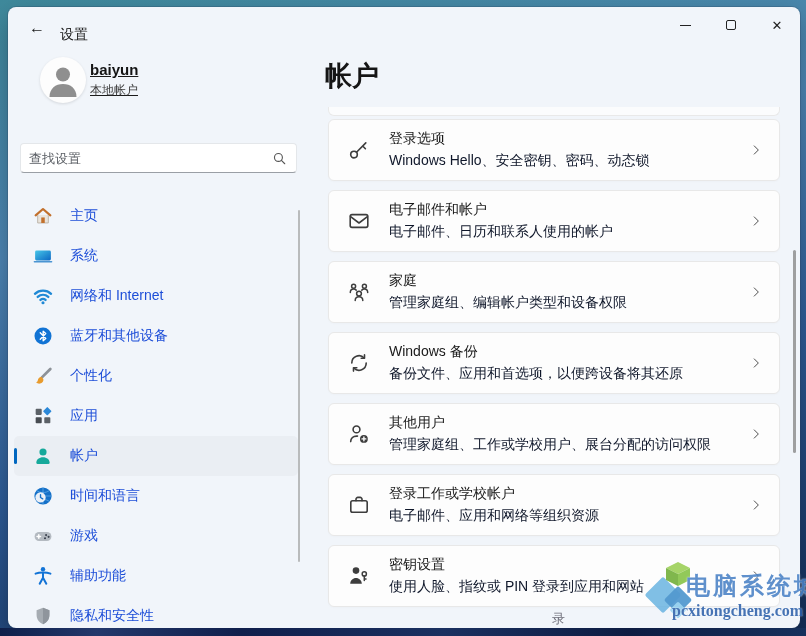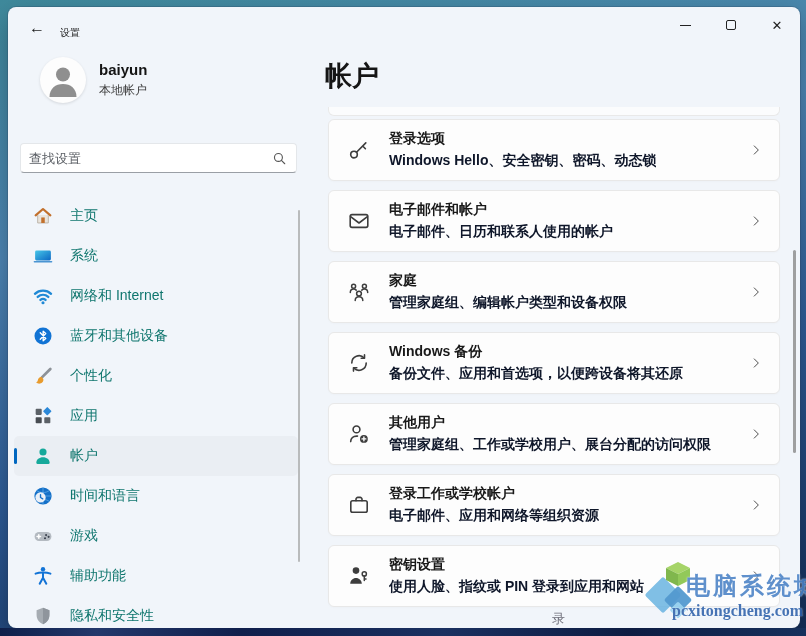--- a/index.html
+++ b/index.html
@@ -18,52 +18,52 @@
     background:#f1f5fa; border-radius:8px; overflow:hidden;
     box-shadow:0 0 0 1px rgba(40,60,90,.25), 0 10px 26px rgba(0,0,0,.3);
   }
   
   .titlebar { position:absolute; left:0; top:0; width:100%; height:40px; }
   .back-btn {
     position:absolute; left:12px; top:8px; width:34px; height:26px; border-radius:4px;
     display:flex; align-items:center; justify-content:center;
     font-size:16px; color:#1a1a1a; cursor:pointer;
   }
-  .win-title { position:absolute; left:52px; top:19px; font-size:10px; color:#1a1a1a; }
+  .win-title { position:absolute; left:52px; top:19px; font-size:14px; color:#1a1a1a; }
   .win-controls { position:absolute; right:0; top:0; display:flex; height:36px; }
   .win-ctl { width:46px; height:36px; display:flex; align-items:center; justify-content:center; }
   .glyph-min { width:11px; height:0; border-top:1.2px solid #222; margin-top:1px; }
   .glyph-max { width:10px; height:10px; border:1.2px solid #222; border-radius:2px; }
   .glyph-close { font-size:13px; color:#222; line-height:1; }
   
   .profile { position:absolute; left:32px; top:50px; display:flex; align-items:center; }
   .avatar {
     width:46px; height:46px; border-radius:50%; background:#fdfdfd;
     box-shadow:0 1px 3px rgba(0,0,0,.12); overflow:hidden; flex:none;
   }
-  .profile-text { margin-left:13px; }
+  .profile-text { margin-left:4px;text-decoration:underline; }
   .profile-name { font-size:15px; font-weight:bold; color:#141414; }
   .profile-type { font-size:12px; color:#3c3c3c; margin-top:4px; }
   .search-box {
     position:absolute; left:12px; top:136px; width:277px; height:30px;
     background:#ffffff; border:1px solid #e4e7ea; border-bottom-color:#9a9fa5;
     border-radius:4px; display:flex; align-items:center; padding:0 8px 0 8px;
   }
   .search-box input {
     border:none; outline:none; flex:1; font-size:13px; color:#1a1a1a;
     font-family:inherit; background:transparent;
   }
   .search-box input::placeholder { color:#5c6066; opacity:1; }
   .nav { position:absolute; left:6px; top:189px; width:284px; }
   .nav-item {
     position:relative; height:40px; border-radius:5px;
     display:flex; align-items:center; padding-left:18px; cursor:pointer;
   }
   .nav-item .nav-icon { width:22px; height:22px; flex:none; display:flex; }
-  .nav-item .nav-label { margin-left:16px; font-size:14px; color:#0f766e; white-space:nowrap; }
+  .nav-item .nav-label { margin-left:16px; font-size:14px; color:#1d4ed8; white-space:nowrap; }
   .nav-item.selected { background:#eaeef3; }
   .nav-item.selected::before {
     content:""; position:absolute; left:0; top:12px; width:3px; height:16px;
     border-radius:2px; background:var(--accent);
   }
   .side-scroll {
     position:absolute; left:290px; top:203px; width:2px; height:352px;
     background:#9b9b9b; border-radius:1px; opacity:.65;
   }
   
@@ -73,21 +73,21 @@
     background:#fbfcfd; border:1px solid #e9e9e9; border-top:none;
     border-radius:0 0 6px 6px;
   }
   .cards { position:absolute; left:320px; top:112px; width:452px; display:flex; flex-direction:column; gap:9px; }
   .card {
     height:62px; background:#fdfdfd; border:1px solid #e8e8e8; border-radius:6px;
     display:flex; align-items:center; cursor:pointer;
     box-shadow:0 1px 2px rgba(0,0,0,.02);
   }
   .card-icon { width:60px; flex:none; display:flex; align-items:center; justify-content:center; }
-  .card-text { display:flex; flex-direction:column; gap:4px; min-width:0;font-weight:bold; }
+  .card-text { display:flex; flex-direction:column; gap:4px; min-width:0; }
   .card-title { font-size:14px; color:#191919; }
   .card-sub { font-size:14px; color:#0f172a; white-space:nowrap; overflow:hidden; }
   .card-chevron { margin-left:auto; margin-right:16px; flex:none; display:flex; }
   .main-scroll {
     position:absolute; left:785px; top:243px; width:3px; height:203px;
     background:#8a8a8a; border-radius:2px; opacity:.8;
   }
   .stray-text { position:absolute; left:544px; top:603px; font-size:13px; color:#6d6d78; }
   
   .watermark { position:absolute; left:642px; top:558px; width:164px; height:70px; opacity:.88; pointer-events:none; }

